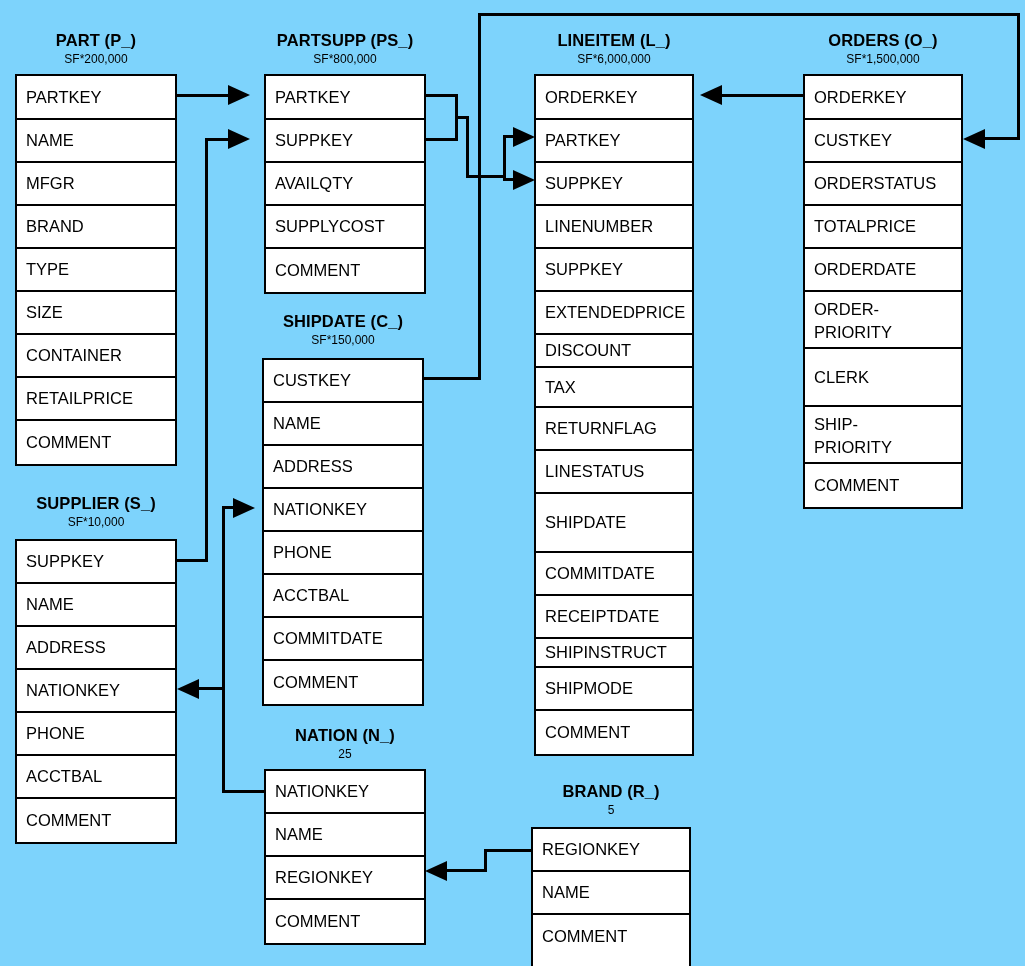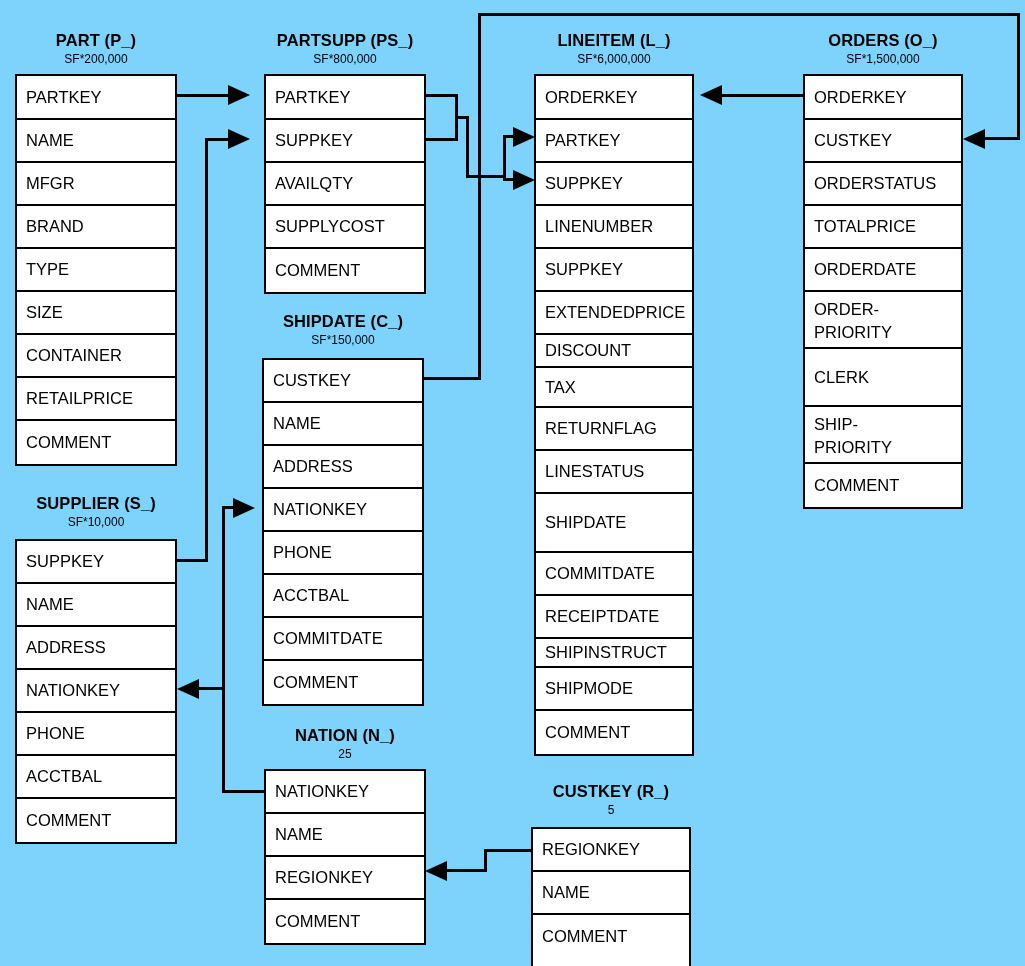--- a/index.html
+++ b/index.html
@@ -262,21 +262,21 @@
     <div class="attr" style="height:43px;">ORDERDATE</div>
     <div class="attr two-line" style="height:57px;">ORDER-
 PRIORITY</div>
     <div class="attr" style="height:58px;">CLERK</div>
     <div class="attr two-line" style="height:57px;">SHIP-
 PRIORITY</div>
     <div class="attr" style="height:43px;">COMMENT</div>
   </div>
 
   <div class="entity" style="left:531px; top:781px; width:160px;">
-    <div class="entity-title">CUSTKEY (R_)</div>
+    <div class="entity-title">BRAND (R_)</div>
     <div class="entity-card">5</div>
   </div>
   <div class="attr-table" style="left:531px; top:827px; width:160px; border-bottom:none; height:139px;">
     <div class="attr" style="height:43px;">REGIONKEY</div>
     <div class="attr" style="height:43px;">NAME</div>
     <div class="attr" style="height:43px; border-bottom:none;">COMMENT</div>
   </div>
 
 </div>
 

